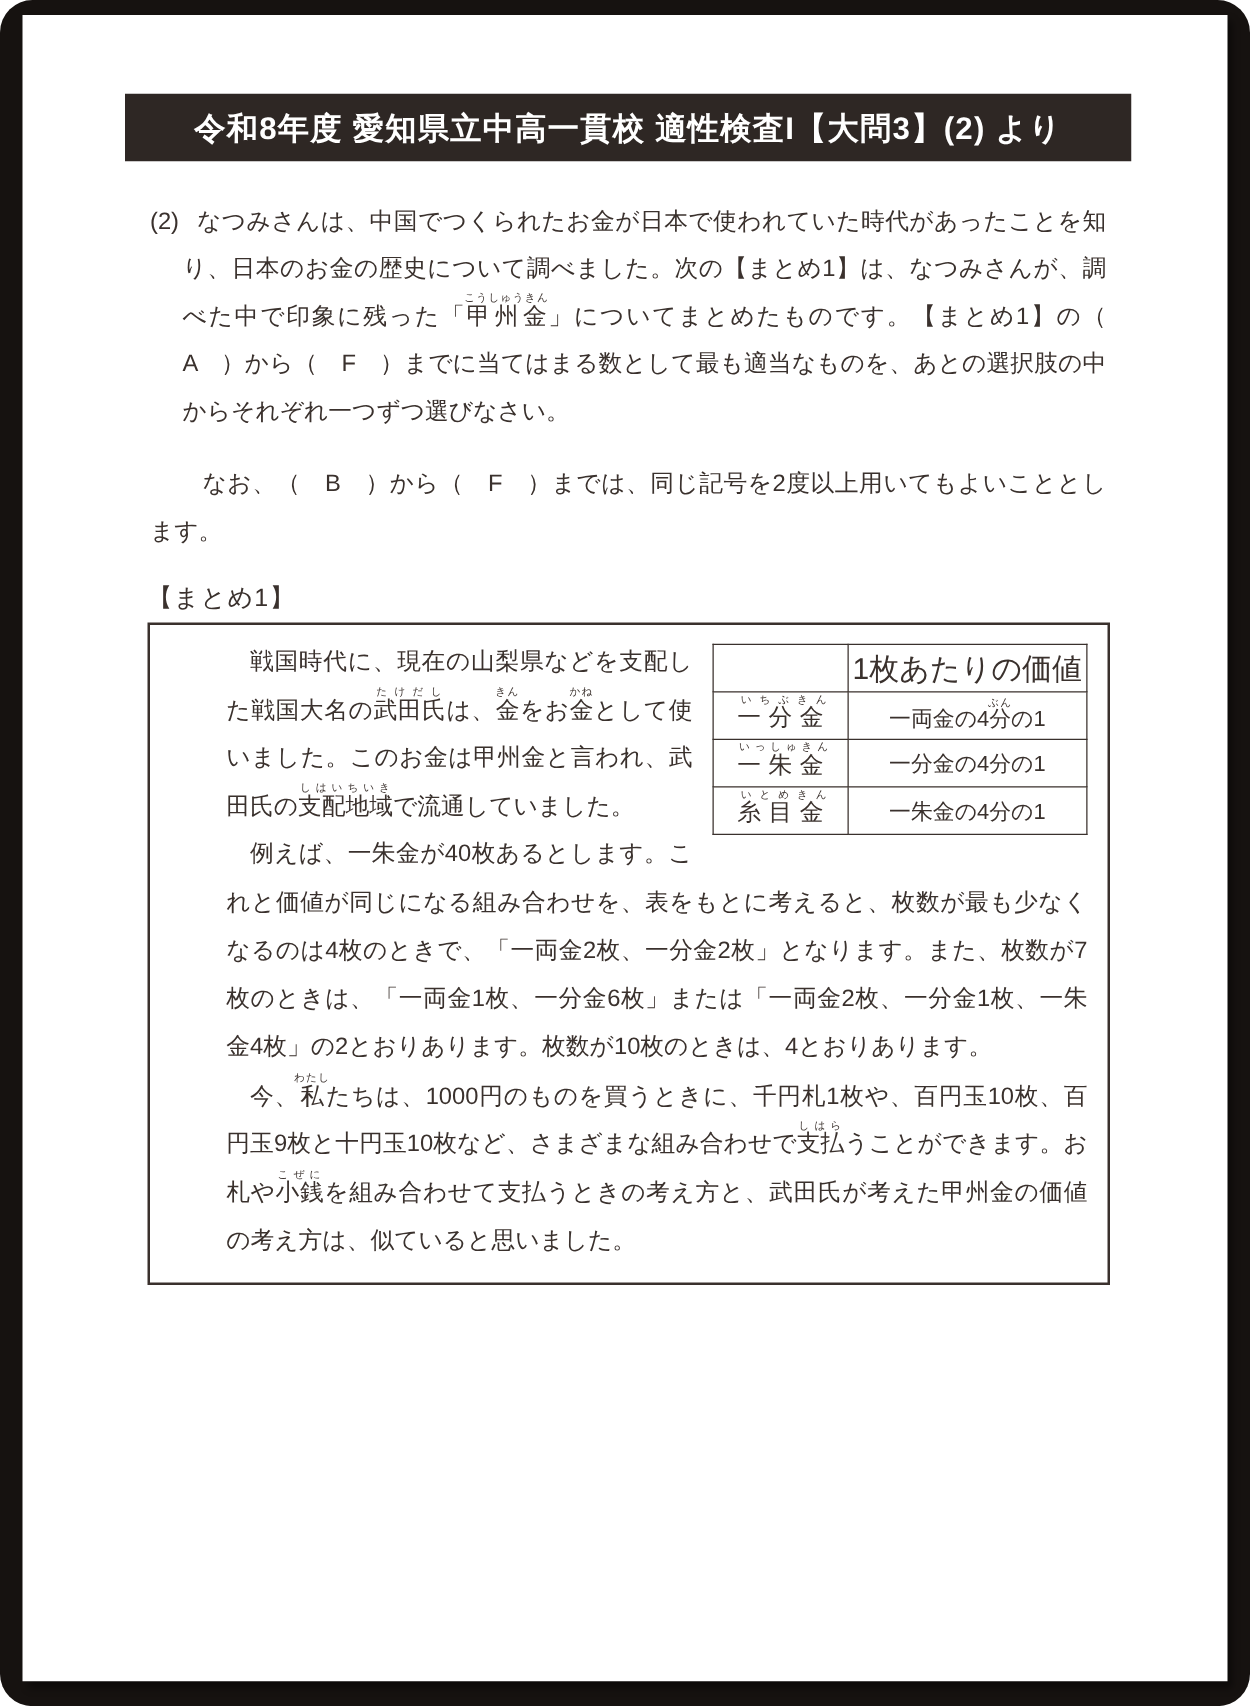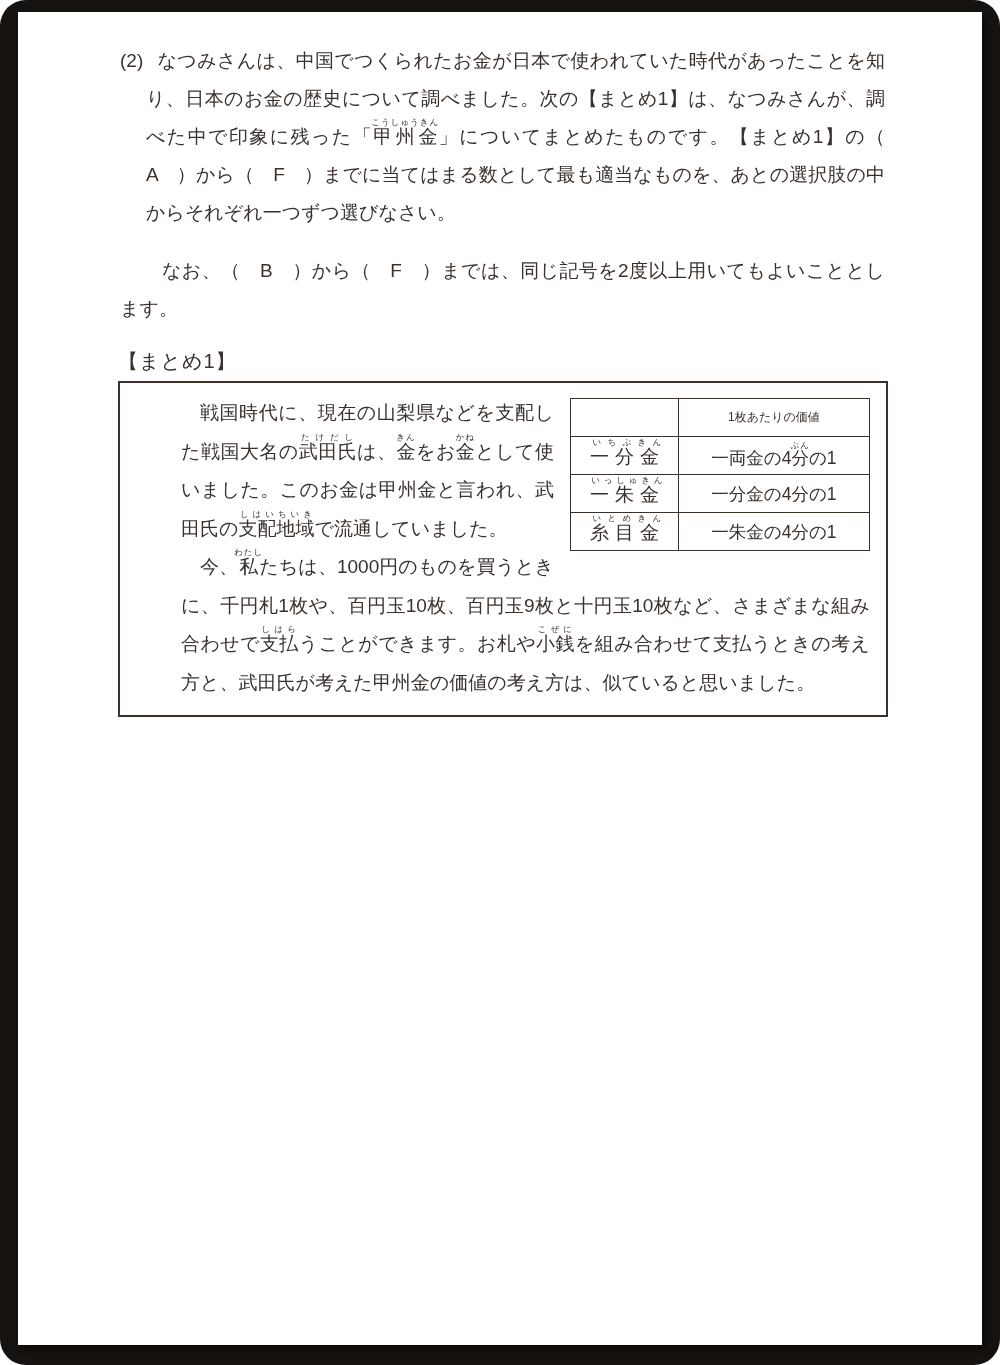--- a/index.html
+++ b/index.html
@@ -54,33 +54,36 @@
     border-collapse: collapse;
     line-height: normal;
     text-align: center; text-indent: 0;
   }
   .coin-table td, .coin-table th {
     border: 1.8px solid #3a312d;
     font-weight: normal;
   }
   .coin-table .name-cell { width: 108px; height: 38px; font-size: 19px; vertical-align: bottom; padding-bottom: 4px; }
   .coin-table .value-cell { width: 192px; font-size: 17.5px; vertical-align: middle; }
-  .coin-table .header-row th { height: 36px; font-size: 12px; vertical-align: middle; }
+  .coin-table .header-row th { height: 36px; font-size: 24px; vertical-align: middle; }
   .coin-table .name-cell ruby { letter-spacing: 6px; margin-right: -6px; }
   .coin-table .diagonal { position: relative; padding: 0; }
   .coin-table .diagonal svg { position: absolute; left: 0; top: 0; width: 100%; height: 100%; display: block; }
   ruby { ruby-align: space-around; }
   rt { font-size: 8.5px; letter-spacing: 1px; color: #3a312d; }
 </style>
 </head>
 <body>
 
 <div class="frame">
   <div class="page">
 
+    <div class="header-bar">
+      <span>令和8年度 愛知県立中高一貫校 適性検査I【大問3】(2) より</span>
+    </div>
 
     <div class="intro">
       <p class="p1"><span class="qnum">(2)</span><span>なつみさんは、中国でつくられたお金が日本で使われていた時代があったことを知り、日本のお金の歴史について調べました。次の【まとめ1】は、なつみさんが、調べた中で印象に残った「<ruby>甲州金<rt>こうしゅうきん</rt></ruby>」についてまとめたものです。【まとめ1】の（　A　）から（　F　）までに当てはまる数として最も適当なものを、あとの選択肢の中からそれぞれ一つずつ選びなさい。</span></p>
       <p class="p2">なお、（　B　）から（　F　）までは、同じ記号を2度以上用いてもよいこととします。</p>
     </div>
 
     <div class="matome-label">【まとめ1】</div>
 
     <div class="box">
 
@@ -99,17 +102,18 @@
           <td class="value-cell">一分金の4分の1</td>
         </tr>
         <tr>
           <td class="name-cell"><ruby>糸目金<rt>いとめきん</rt></ruby></td>
           <td class="value-cell">一朱金の4分の1</td>
         </tr>
       </tbody>
         </table>
 
       <p>戦国時代に、現在の山梨県などを支配した戦国大名の<ruby>武田氏<rt>たけだし</rt></ruby>は、<ruby>金<rt>きん</rt></ruby>をお<ruby>金<rt>かね</rt></ruby>として使いました。このお金は甲州金と言われ、武田氏の<ruby>支配地域<rt>しはいちいき</rt></ruby>で流通していました。</p>
+      <p>例えば、一朱金が40枚あるとします。これと価値が同じになる組み合わせを、表をもとに考えると、枚数が最も少なくなるのは4枚のときで、「一両金2枚、一分金2枚」となります。また、枚数が7枚のときは、「一両金1枚、一分金6枚」または「一両金2枚、一分金1枚、一朱金4枚」の2とおりあります。枚数が10枚のときは、4とおりあります。</p>
       <p>今、<ruby>私<rt>わたし</rt></ruby>たちは、1000円のものを買うときに、千円札1枚や、百円玉10枚、百円玉9枚と十円玉10枚など、さまざまな組み合わせで<ruby>支払<rt>しはら</rt></ruby>うことができます。お札や<ruby>小銭<rt>こぜに</rt></ruby>を組み合わせて支払うときの考え方と、武田氏が考えた甲州金の価値の考え方は、似ていると思いました。</p>
     </div>
 
   </div>
 </div>
 
 </body></html>

